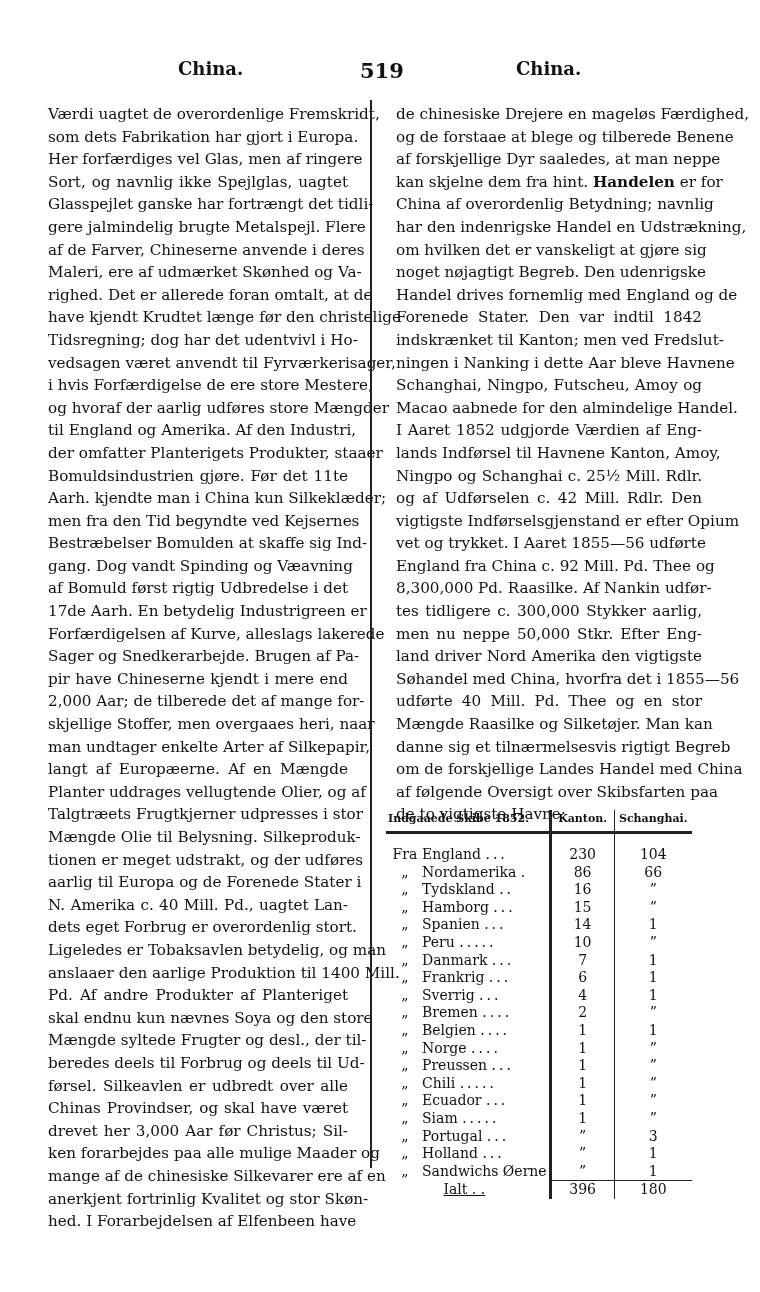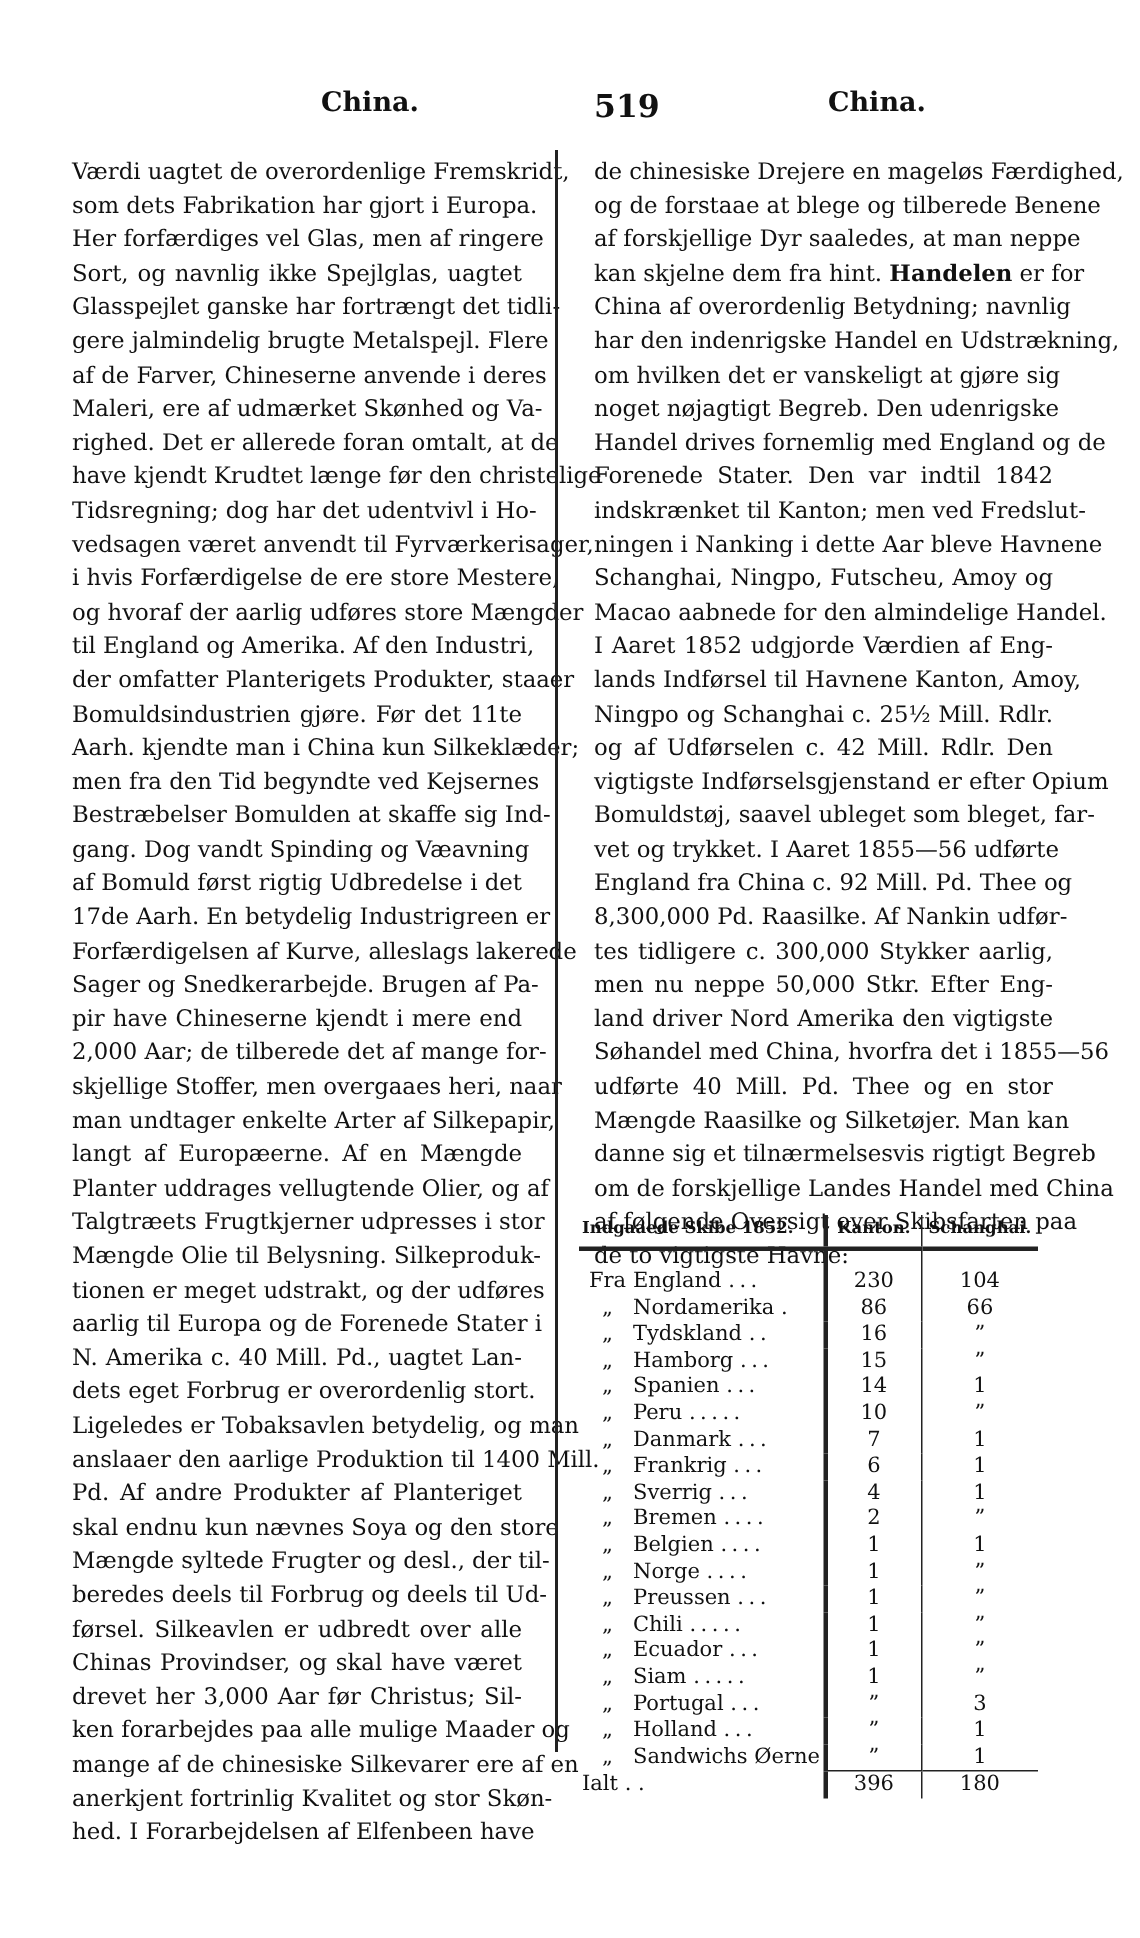--- a/index.html
+++ b/index.html
@@ -1,20 +1,20 @@
 <!DOCTYPE html>
 <html><head>
 <meta charset="utf-8">
 <style>
   html, body { margin: 0; padding: 0; background: #ffffff; }
   body { width: 760px; height: 1292px; position: relative; overflow: hidden;
          font-family: "DejaVu Serif", "Liberation Serif", serif; color: #111; }
   .page { position: absolute; left: 0; top: 0; width: 760px; height: 1292px; background: #fff; }
   .running-head { position: absolute; top: 58px; left: 0; width: 760px; height: 30px; }
-  .rh-left, .rh-center, .rh-right { position: absolute; top: 0; font-size: 18px; font-weight: bold; margin-left: 36px; }
+  .rh-left, .rh-center, .rh-right { position: absolute; top: 0; font-size: 18px; font-weight: bold; }
   .rh-left { left: 178px; }
   .rh-center { left: 360px; font-size: 21px; }
   .rh-right { left: 516px; }
   .col-rule { position: absolute; left: 370px; top: 100px; width: 2px; height: 1068px; background: #222; }
   .col { position: absolute; font-size: 15.2px; line-height: 22.6px; text-align: justify; }
   .col-left { left: 48px; top: 103px; width: 300px; }
   .col-right { left: 396px; top: 103px; width: 306px; }
   .line { display: block; white-space: nowrap; text-align-last: justify; text-align: justify; height: 22.6px; }
   .line.last { text-align-last: left; }
   .bold { font-weight: bold; }
@@ -23,21 +23,21 @@
   .ship-table th { font-size: 11px; font-weight: bold; padding: 2px 2px 6px 2px; text-align: center; border-bottom: 3px solid #222; white-space: nowrap; }
   .ship-table th.c-name { text-align: left; width: 150px; }
   .ship-table th.c-k, .ship-table td.c-k { border-left: 3px solid #222; width: 70px; text-align: center; }
   .ship-table th.c-s, .ship-table td.c-s { border-left: 1.5px solid #222; width: 80px; text-align: center; }
   .ship-table td { padding: 0 2px; line-height: 17.6px; height: 17.6px; white-space: nowrap; }
   .ship-table tr.first td { padding-top: 12px; }
   .ship-table td.c-name { text-align: left; }
   .prefix { display: inline-block; width: 34px; text-align: center; }
   .dots { letter-spacing: 3px; }
   .ship-table tr.total td { border-top: 1.5px solid #222; }
-  .ship-table tr.total td.c-name { border-top: none; text-align: left; padding-right: 8px; }
+  .ship-table tr.total td.c-name { border-top: none; text-align: center; padding-right: 8px; text-decoration: underline; }
 </style>
 </head>
 <body>
 
 <div class="page">
 
   <div class="running-head">
     <span class="rh-left">China.</span>
     <span class="rh-center">519</span>
     <span class="rh-right">China.</span>
@@ -111,21 +111,20 @@
       <span class="line">Forenede Stater. Den var indtil 1842</span>
       <span class="line">indskrænket til Kanton; men ved Fredslut-</span>
       <span class="line">ningen i Nanking i dette Aar bleve Havnene</span>
       <span class="line">Schanghai, Ningpo, Futscheu, Amoy og</span>
       <span class="line">Macao aabnede for den almindelige Handel.</span>
       <span class="line">I Aaret 1852 udgjorde Værdien af Eng-</span>
       <span class="line">lands Indførsel til Havnene Kanton, Amoy,</span>
       <span class="line">Ningpo og Schanghai c. 25½ Mill. Rdlr.</span>
       <span class="line">og af Udførselen c. 42 Mill. Rdlr. Den</span>
       <span class="line">vigtigste Indførselsgjenstand er efter Opium</span>
-      <span class="line">Bomuldstøj, saavel ubleget som bleget, far-</span>
       <span class="line">vet og trykket. I Aaret 1855—56 udførte</span>
       <span class="line">England fra China c. 92 Mill. Pd. Thee og</span>
       <span class="line">8,300,000 Pd. Raasilke. Af Nankin udfør-</span>
       <span class="line">tes tidligere c. 300,000 Stykker aarlig,</span>
       <span class="line">men nu neppe 50,000 Stkr. Efter Eng-</span>
       <span class="line">land driver Nord Amerika den vigtigste</span>
       <span class="line">Søhandel med China, hvorfra det i 1855—56</span>
       <span class="line">udførte 40 Mill. Pd. Thee og en stor</span>
       <span class="line">Mængde Raasilke og Silketøjer. Man kan</span>
       <span class="line">danne sig et tilnærmelsesvis rigtigt Begreb</span>

